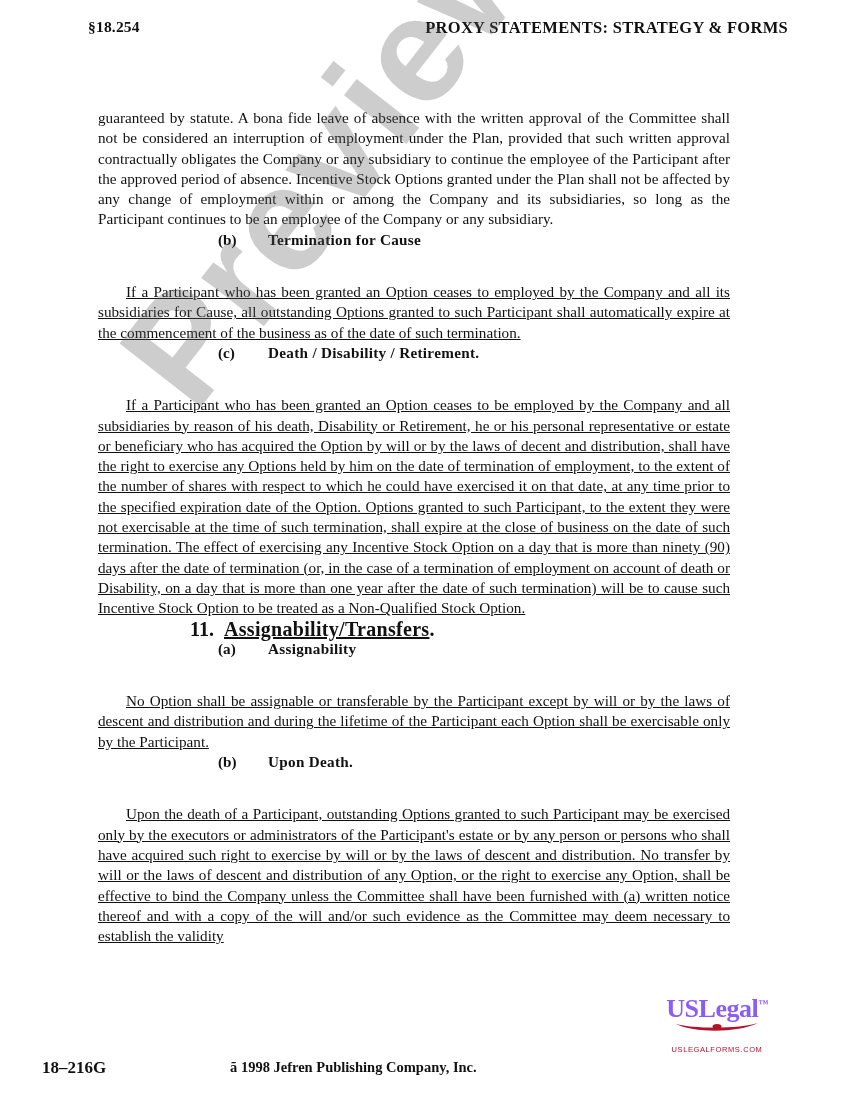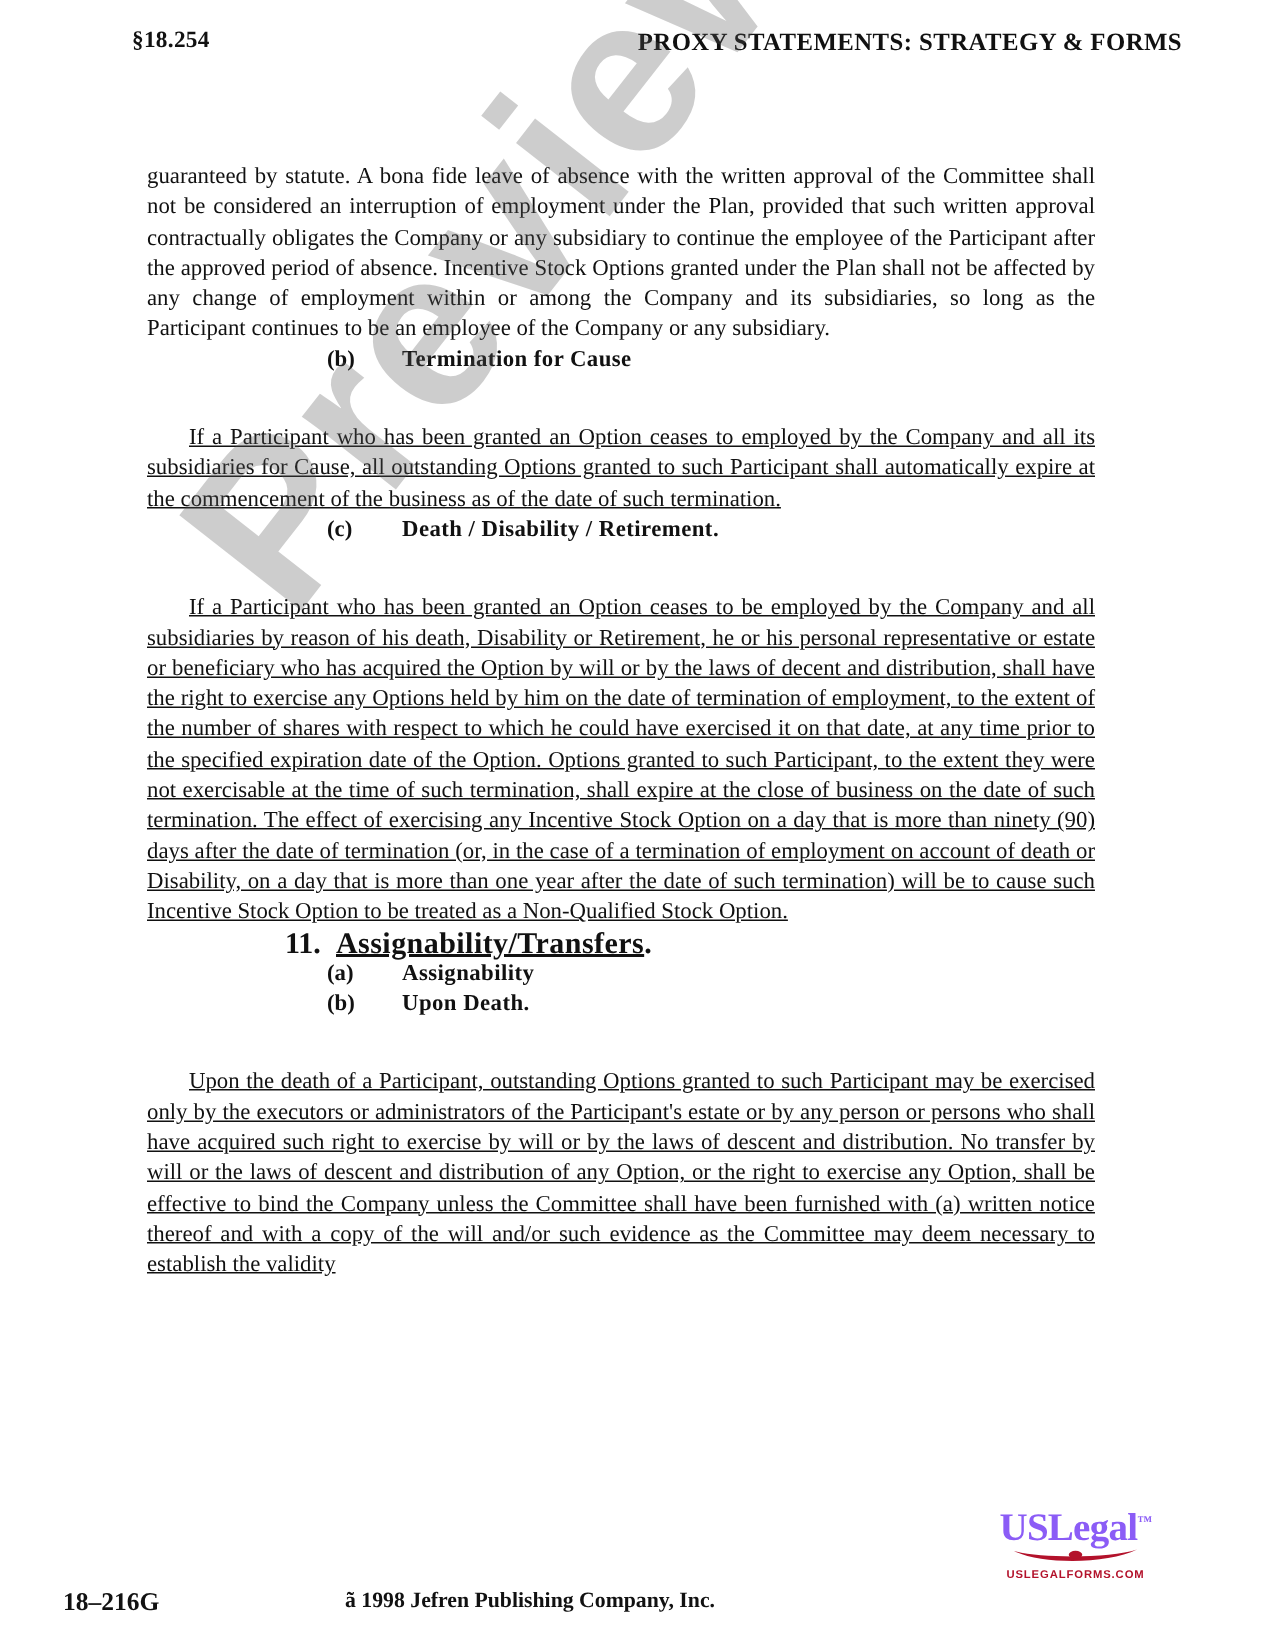--- a/index.html
+++ b/index.html
@@ -176,22 +176,21 @@
     display: block;
     margin: -2px auto 0 auto;
     width: 86px;
     height: 14px;
   }
   .brand-url {
     font-family: "Liberation Sans", sans-serif;
     font-size: 7.5px;
     color: #b3122b;
     letter-spacing: 0.6px;
-    margin-top: 1px;
-    font-weight: bold;
+    margin-top: 11px;
   }
 </style>
 </head>
 <body>
 
 <div class="page">
 
   <div class="header">
     <div class="header-left">§18.254</div>
     <div class="header-right">PROXY STATEMENTS: STRATEGY &amp; FORMS</div>
@@ -219,20 +218,21 @@
       <span class="n">11.</span>
       <span class="t">Assignability/Transfers</span>
       <span>.</span>
     </div>
 
     <div class="subhead gap-md">
       <span class="lbl">(a)</span>
       <span class="txt">Assignability</span>
     </div>
 
+    <p class="para indent gap-md">No Option shall be assignable or transferable by the Participant except by will or by the laws of descent and distribution and during the lifetime of the Participant each Option shall be exercisable only by the Participant.</p>
 
     <div class="subhead gap-md">
       <span class="lbl">(b)</span>
       <span class="txt">Upon Death.</span>
     </div>
 
     <p class="para indent gap-md">Upon the death of a Participant, outstanding Options granted to such Participant may be exercised only by the executors or administrators of the Participant's estate or by any person or persons who shall have acquired such right to exercise by will or by the laws of descent and distribution. No transfer by will or the laws of descent and distribution of any Option, or the right to exercise any Option, shall be effective to bind the Company unless the Committee shall have been furnished with (a) written notice thereof and with a copy of the will and/or such evidence as the Committee may deem necessary to establish the validity</p>
 
   </div>
 

